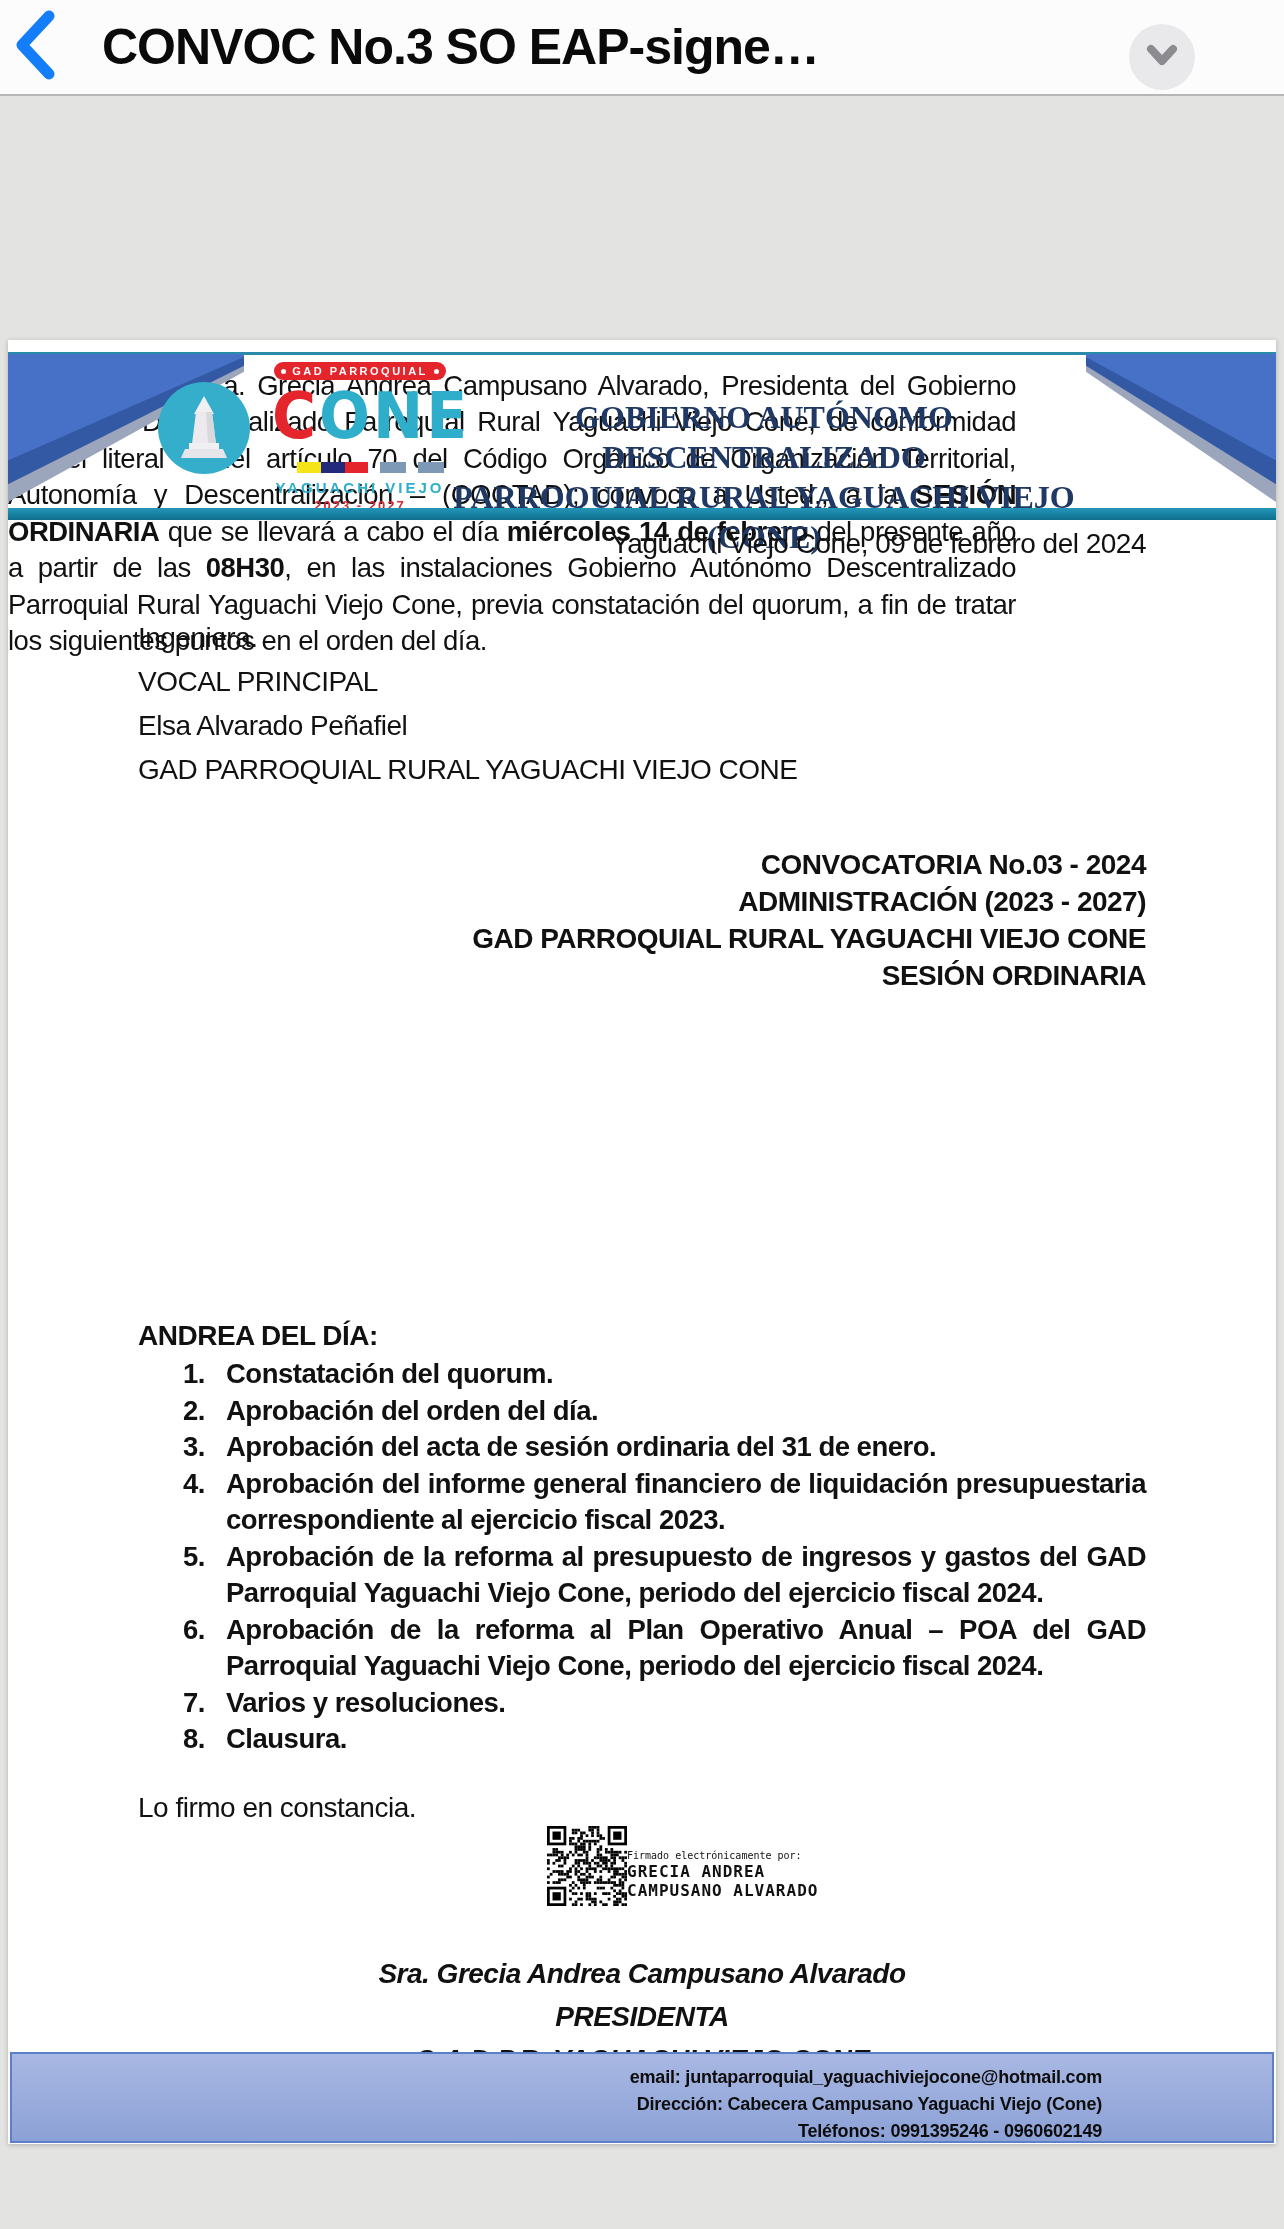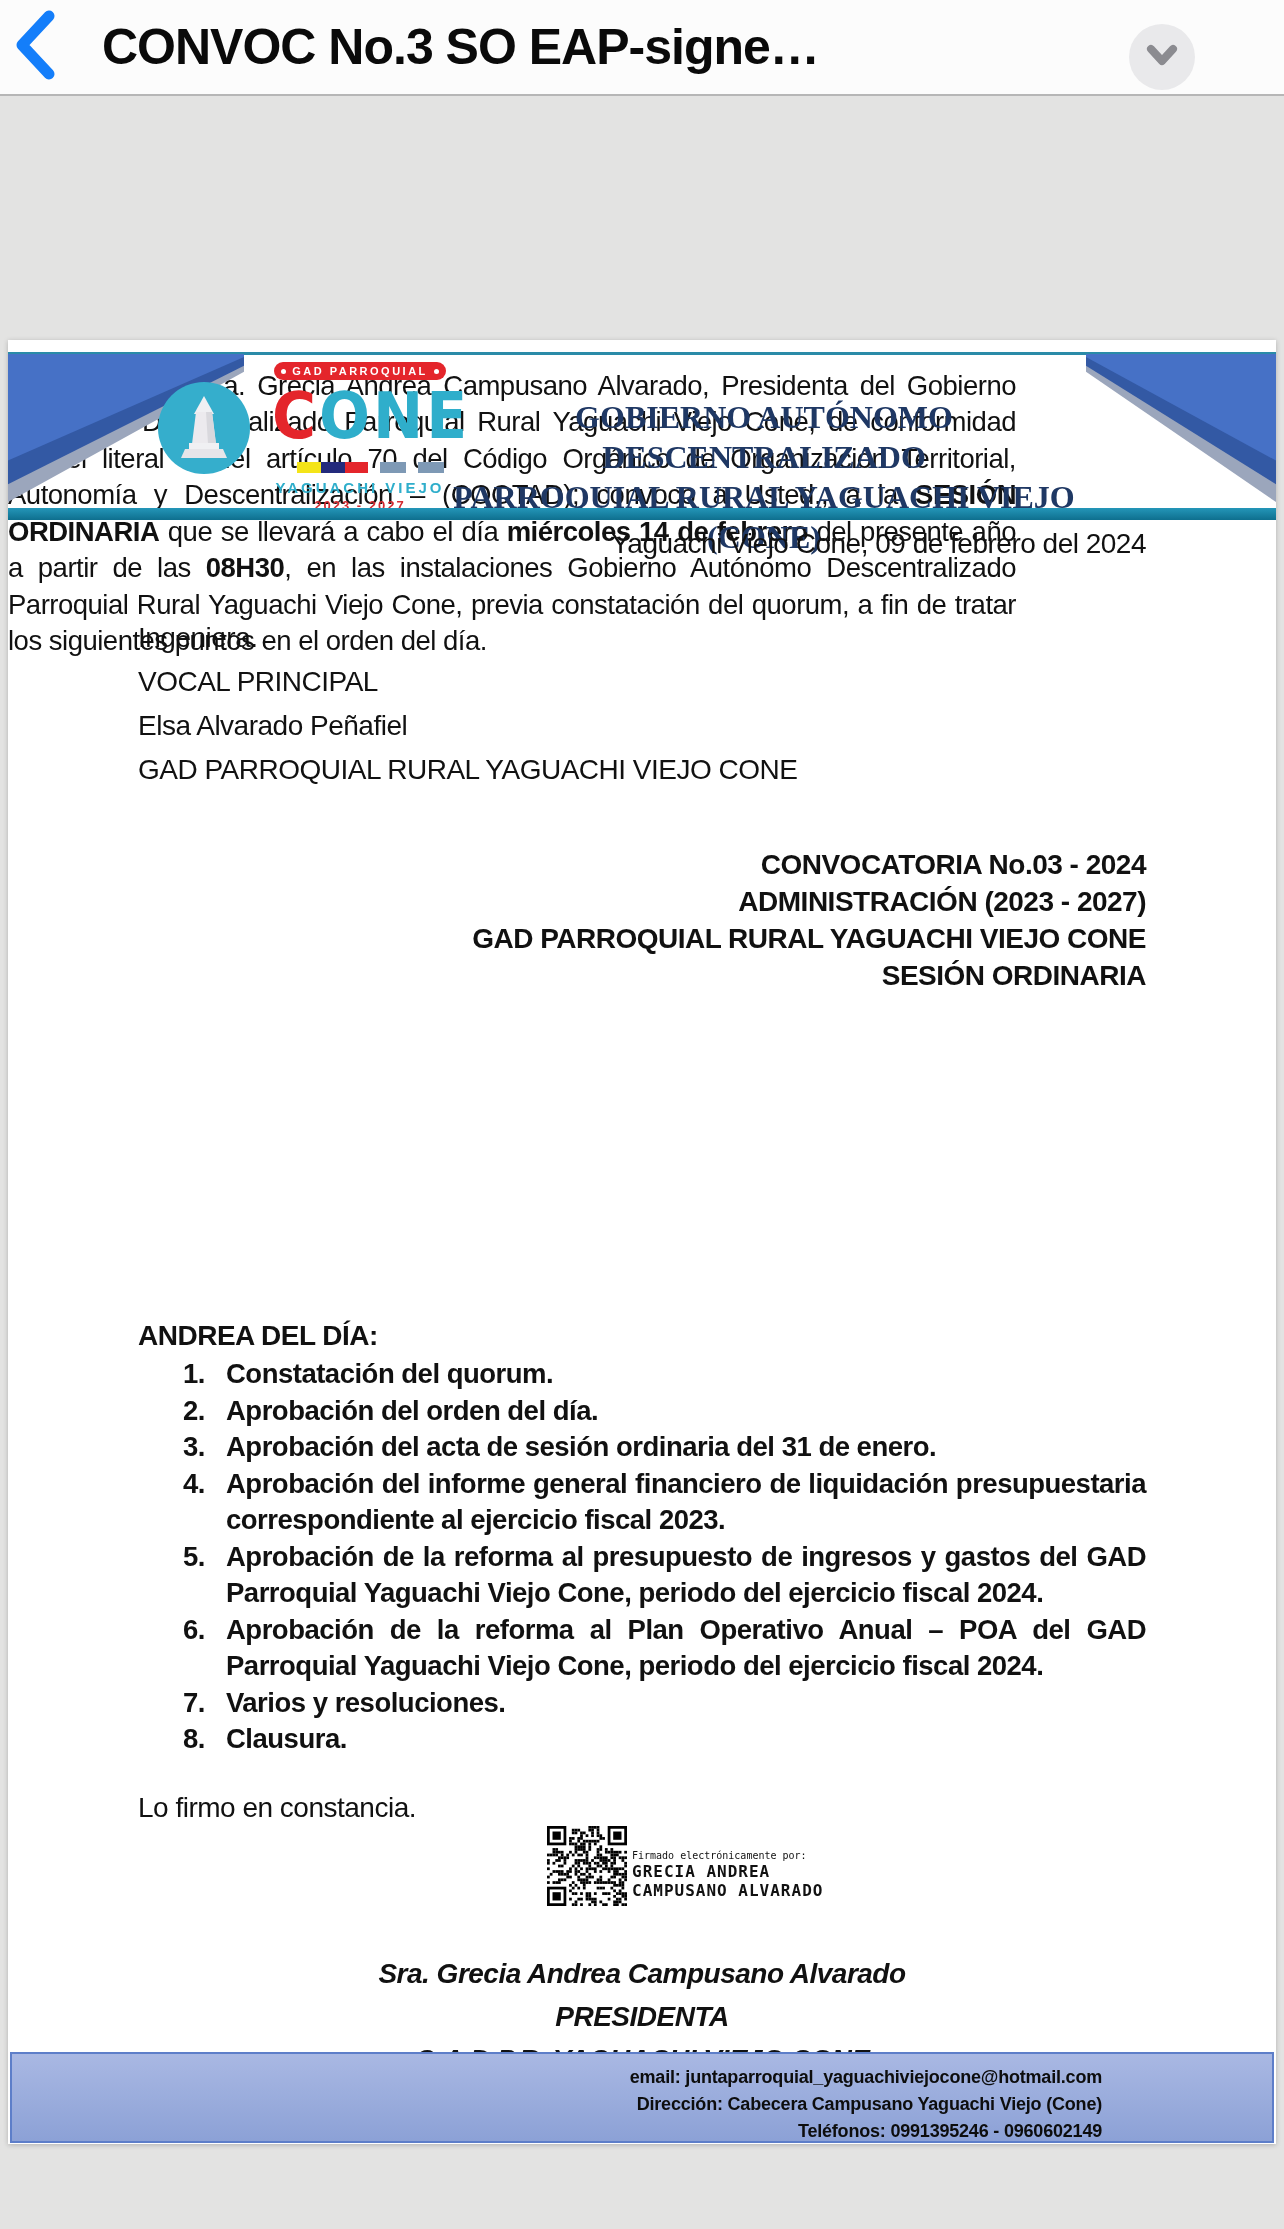--- a/index.html
+++ b/index.html
@@ -94,21 +94,21 @@
   .body-par{top:684px;left:130px;width:1008px;text-align:justify;line-height:36.5px;font-size:27.5px;}
   .orden-head{top:980px;left:130px;width:1008px;font-weight:bold;}
   .orden-list{top:1016px;left:130px;width:1008px;}
   .o-item{position:relative;padding-left:88px;font-weight:bold;font-size:27.5px;
     letter-spacing:-0.5px;line-height:36.5px;color:#111;}
   .o-num{position:absolute;left:45px;top:0;}
   .o-text{display:block;text-align:justify;}
   .closing{top:1452px;left:130px;width:1008px;}
   
   .stamp{top:1486px;left:539px;display:flex;}
-  .stamp-text{margin-left:5px;margin-top:24px;font-family:"DejaVu Sans Mono",monospace;color:#111;}
+  .stamp-text{margin-top:24px;font-family:"DejaVu Sans Mono",monospace;color:#111;}
   .stamp-small{font-size:10px;line-height:12px;}
   .stamp-name{font-size:16px;font-weight:bold;line-height:19px;letter-spacing:1px;}
   .signature{top:1612px;left:130px;width:1008px;text-align:center;
     font-style:italic;font-weight:bold;line-height:43px;}
   
   .doc-footer{
     top:1712px;left:2px;width:1260px;height:87px;
     border:2px solid #5d7ec9;
     background:linear-gradient(#a9b8e3,#8ca1d6);
     box-sizing:content-box;

